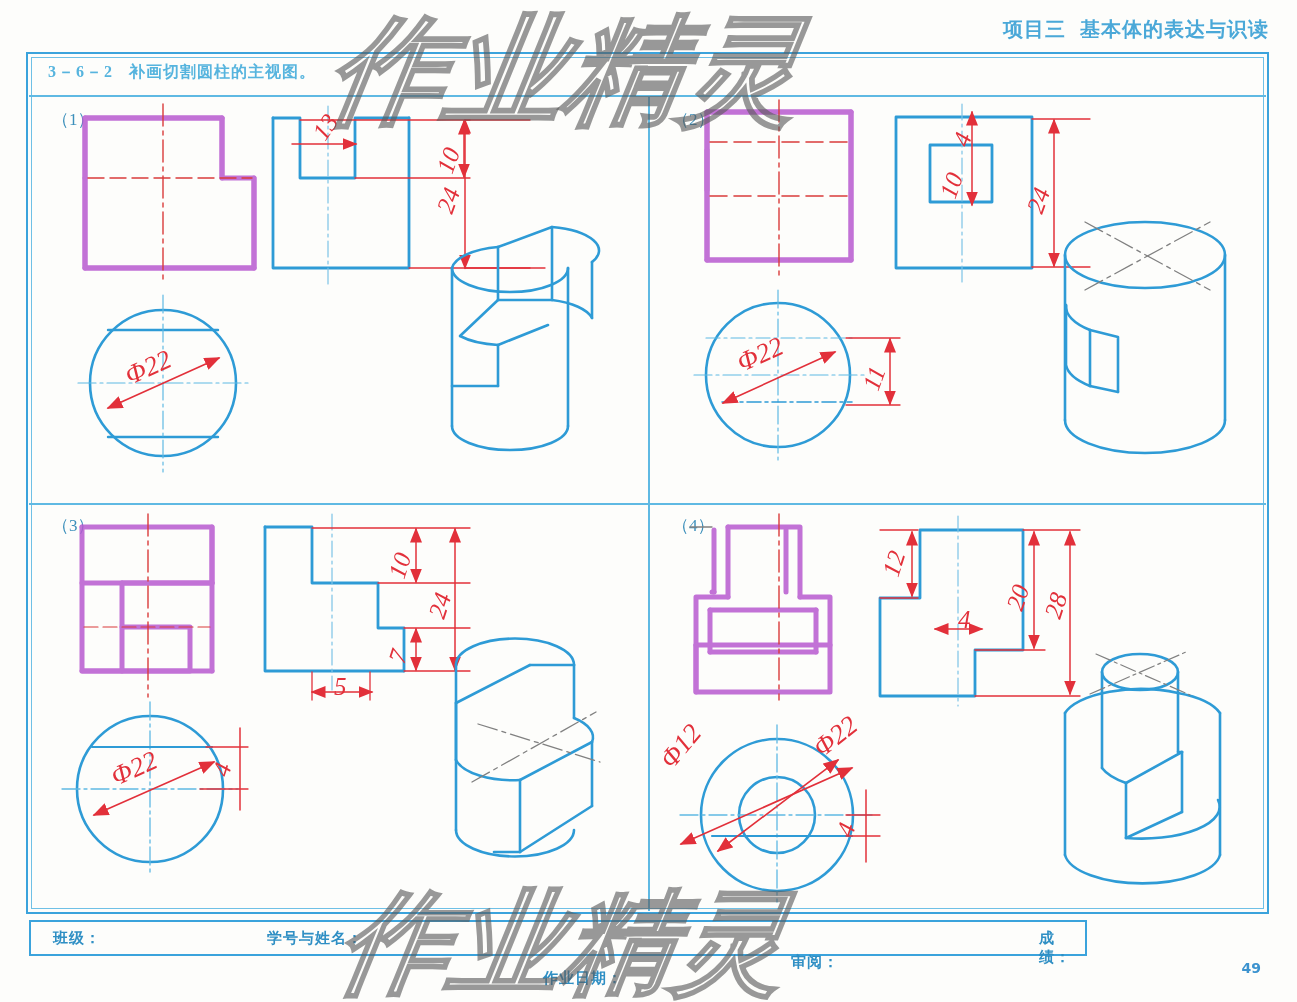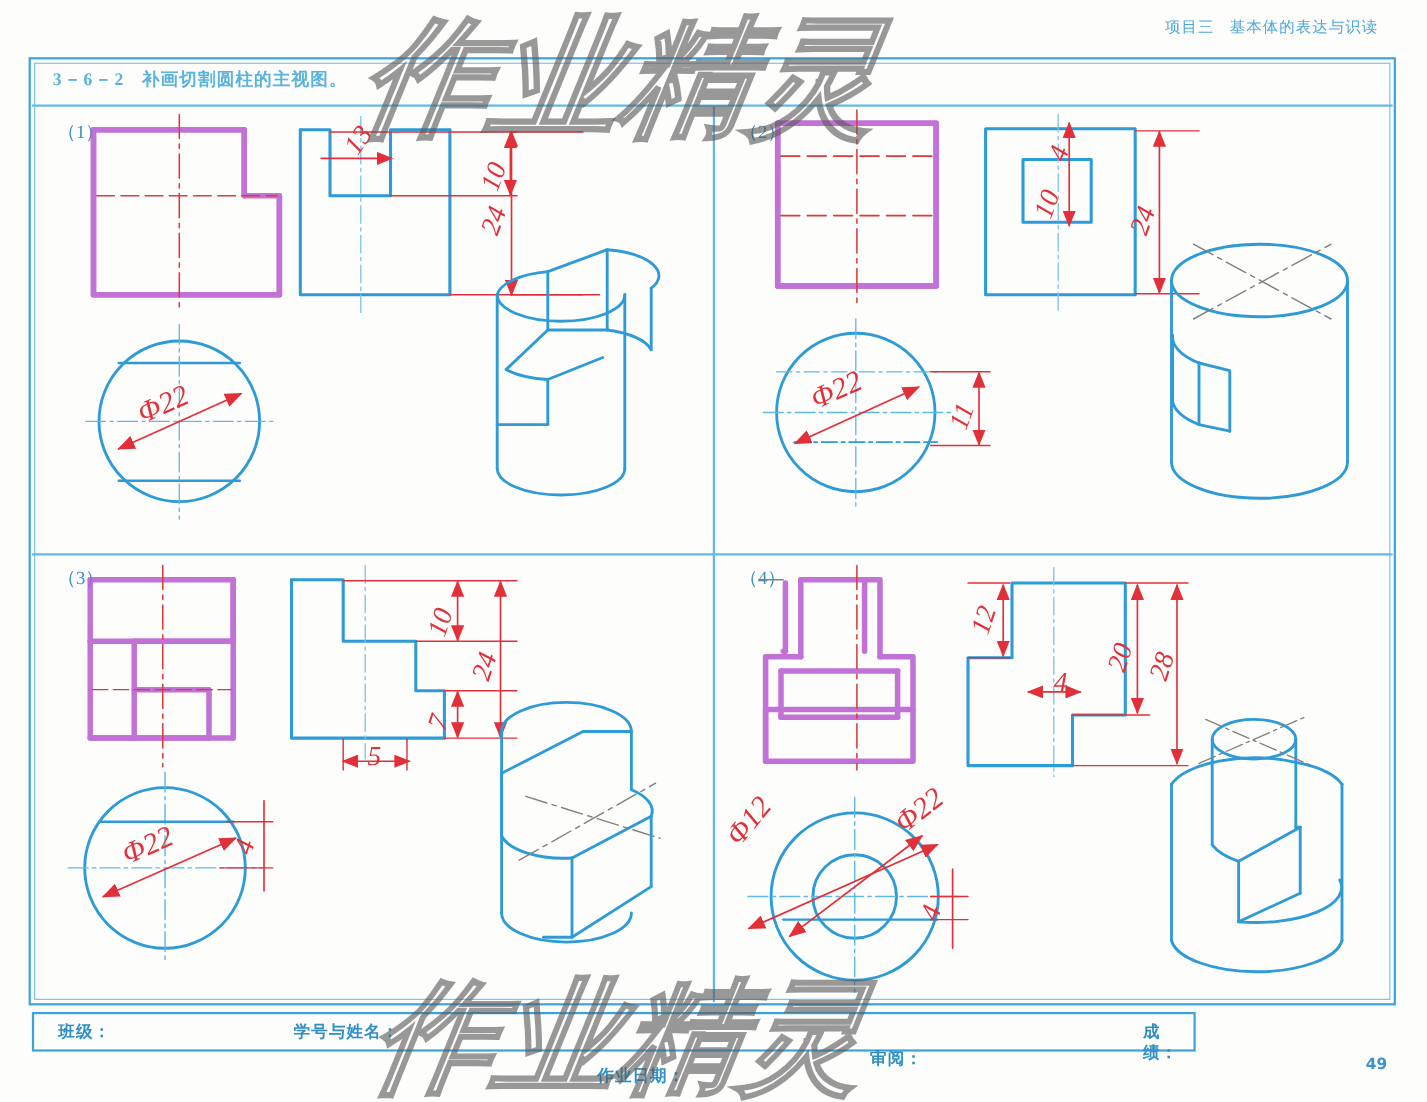--- a/index.html
+++ b/index.html
@@ -4,21 +4,21 @@
 <style>
   html,body{margin:0;padding:0;background:#ffffff;}
   body{
     width:1297px;height:1002px;position:relative;overflow:hidden;
     font-family:"Liberation Serif","DejaVu Serif",serif;
     background:#fdfdfb;
   }
   
   .hdr{position:absolute;top:16px;left:0;width:1297px;height:30px;}
   .hdr .left{position:absolute;left:30px;top:0;font-size:18px;font-weight:bold;color:#4aa8d8;letter-spacing:1px;}
-  .hdr .right{position:absolute;right:44px;top:0;font-size:14px;font-weight:normal;color:#4aa8d8;letter-spacing:1px;}
+  .hdr .right{position:absolute;right:28px;top:0;font-size:20px;font-weight:bold;color:#4aa8d8;letter-spacing:1px;}
   .hdr .sp{display:inline-block;width:14px;}
 
   
   .frame{
     position:absolute;left:26px;top:52px;width:1243px;height:862px;
     border:2.5px solid #3ba3dc;box-sizing:border-box;background:transparent;
   }
   .frame-inner{position:absolute;left:3px;top:3px;right:3px;bottom:3px;border:1px solid #6fc0e6;}
   .prompt{
     position:absolute;left:48px;top:62px;font-size:16px;color:#56b4de;letter-spacing:1px;font-weight:600;

